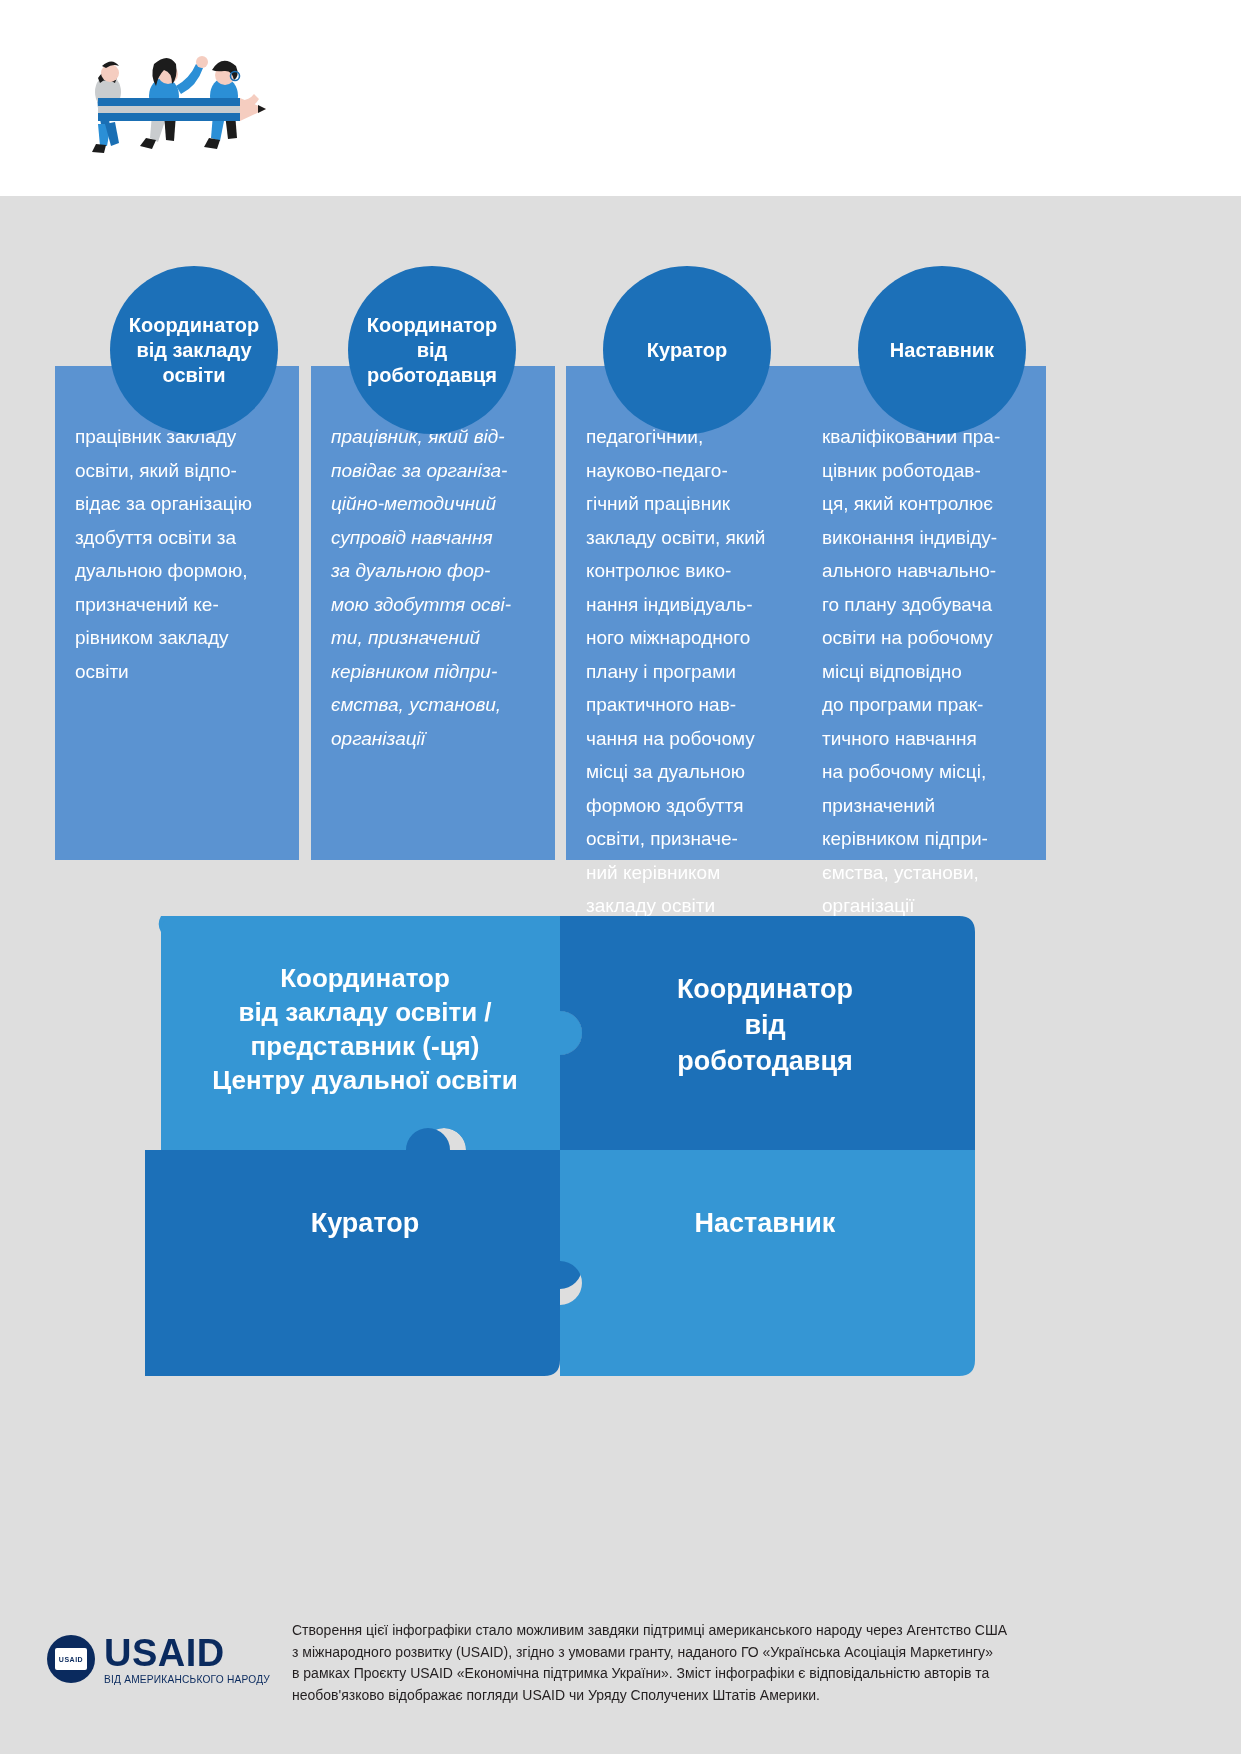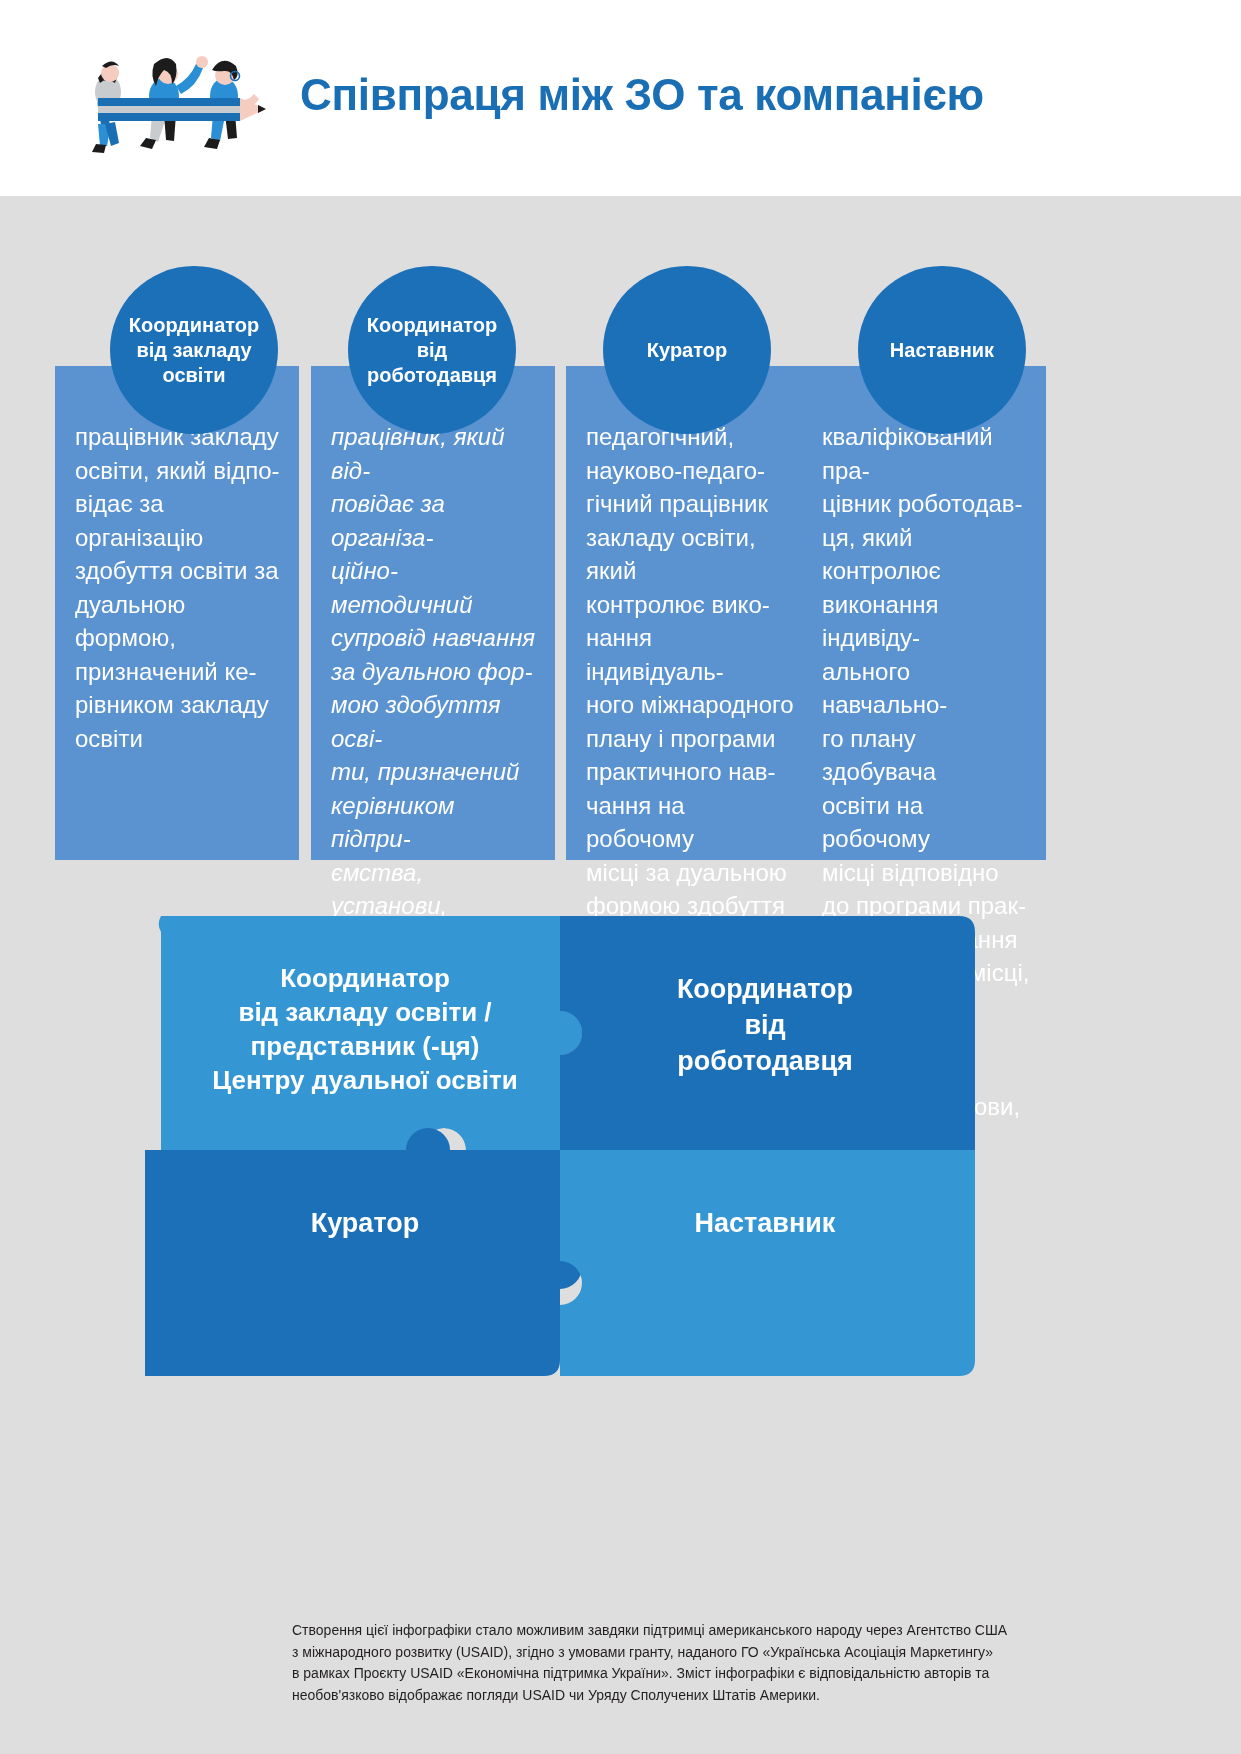--- a/index.html
+++ b/index.html
@@ -70,21 +70,21 @@
   .col-1 { left: 311px; height: 494px; font-style: italic; }
   .col-2 { left: 566px; height: 494px; }
   .col-3 { left: 802px; height: 494px; }
 
   .col-text {
     position: absolute;
     left: 20px;
     right: 16px;
     top: 54px;
     color: #ffffff;
-    font-size: 24px;
+    font-size: 19px;
     line-height: 33.5px;
     white-space: pre-line;
   }
 
   .bubble {
     position: absolute;
     top: 70px;
     width: 168px;
     height: 168px;
     border-radius: 50%;
@@ -226,21 +226,20 @@
       <circle cx="163" cy="36" r="4.5" fill="none" stroke="#1a6fb4" stroke-width="1.6"></circle>
       <path d="M164 60 q12 2 18 -6 l5 5 q-7 12 -22 10z" fill="#f5cdc0"></path>
 
       <rect x="26" y="58" width="142" height="8" fill="#1a6fb4"></rect>
       <rect x="26" y="66" width="142" height="7" fill="#c9ccce"></rect>
       <rect x="26" y="73" width="142" height="8" fill="#1a6fb4"></rect>
       <path d="M168 58 l26 11 -26 12z" fill="#f5cdc0"></path>
       <path d="M186 65 l8 4 -8 4z" fill="#1c1c1c"></path>
     </svg>
   </div>
-  <div class="header-title">Співпраця між ЗО та компанією</div>
 </div>
 
 <div class="stage">
 
   <div class="columns">
 
     <div class="col col-0">
       <div class="col-text">працівник закладу
 освіти, який відпо-
 відає за організацію
@@ -334,17 +333,26 @@
 Центру дуальної освіти</div>
     <div class="puz-label puz-tr">Координатор
 від
 роботодавця</div>
     <div class="puz-label puz-bl">Куратор</div>
     <div class="puz-label puz-br">Наставник</div>
   </div>
 </div>
 
 <div class="footer">
+  <div class="usaid-logo">
+    <div class="usaid-seal">
+      <div class="seal-inner">USAID</div>
+    </div>
+    <div class="usaid-words">
+      <div class="usaid-main">USAID</div>
+      <div class="usaid-sub">ВІД АМЕРИКАНСЬКОГО НАРОДУ</div>
+    </div>
+  </div>
   <div class="footer-text">Створення цієї інфографіки стало можливим завдяки підтримці американського народу через Агентство США
 з міжнародного розвитку (USAID), згідно з умовами гранту, наданого ГО «Українська Асоціація Маркетингу»
 в рамках Проєкту USAID «Економічна підтримка України». Зміст інфографіки є відповідальністю авторів та
 необов'язково відображає погляди USAID чи Уряду Сполучених Штатів Америки.</div>
 </div>
 
 </body></html>

